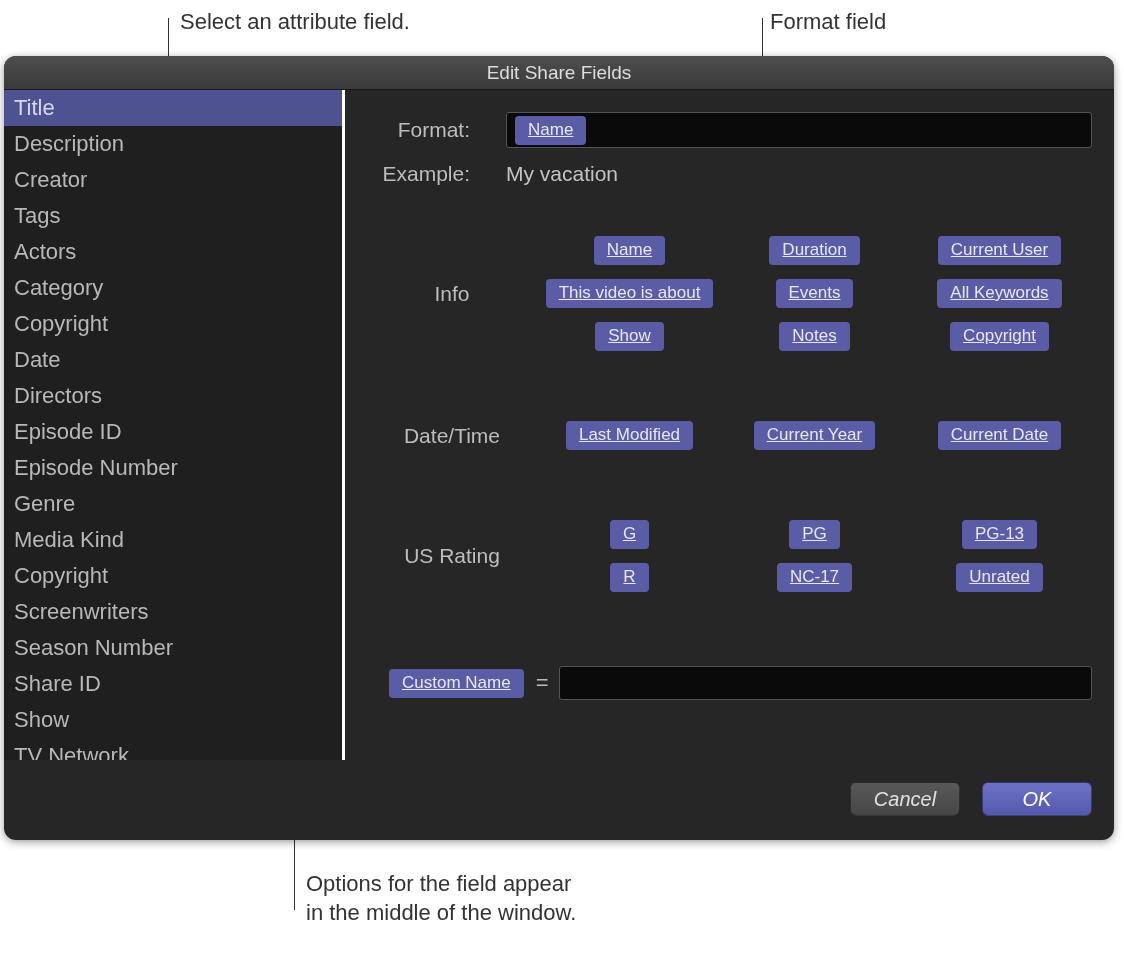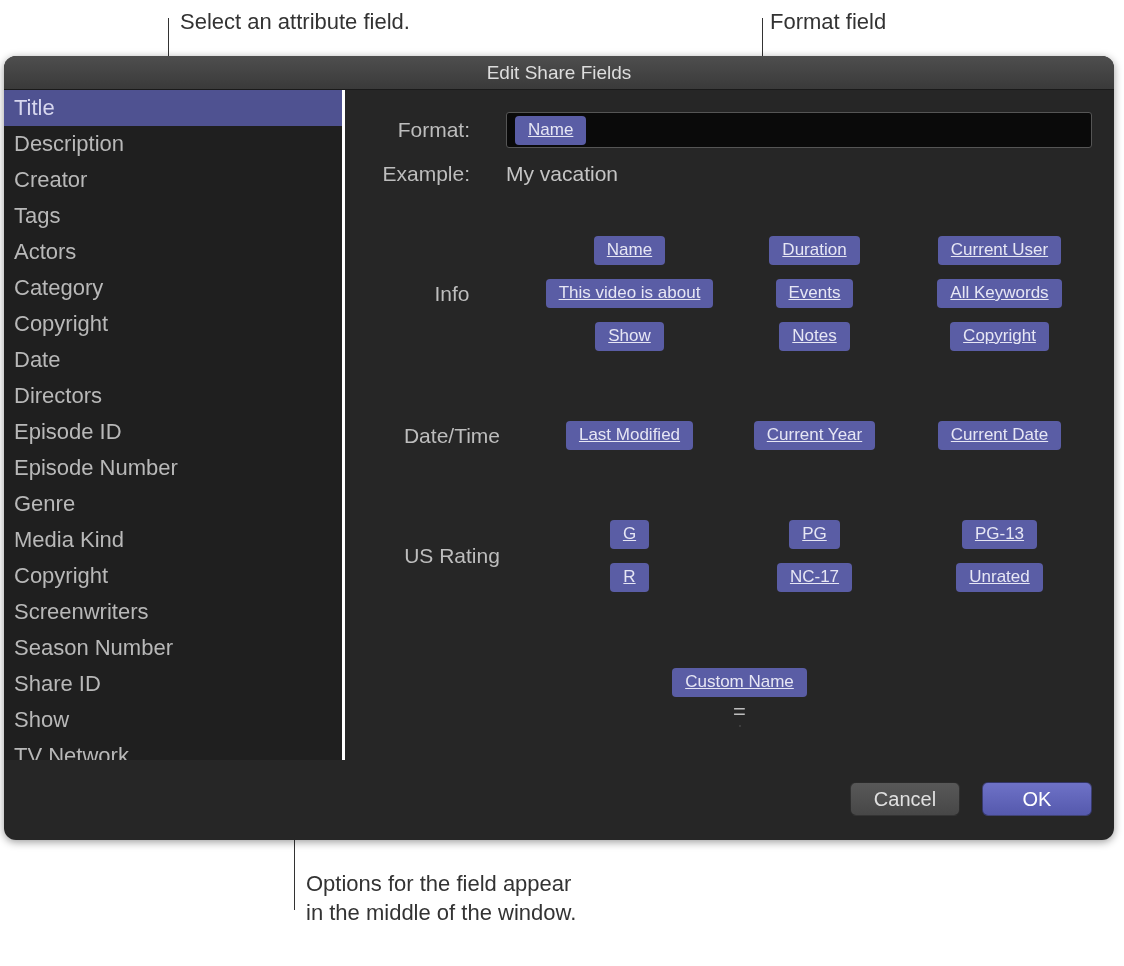--- a/index.html
+++ b/index.html
@@ -118,36 +118,36 @@
     display: grid;
     grid-template-columns: repeat(3, 1fr);
     justify-items: center;
     row-gap: 10px;
   }
   .custom-row {
     display:flex;
     align-items:center;
     margin-top: 72px;
     padding-left: 20px;
-    flex-direction: column;
   }
   .equals { color:#bdbdbd; padding: 0 10px; font-size: 22px;}
   .text-field {
     flex:1;
     height: 34px;
     background:#0a0a0a;
     border:1px solid #555;
     border-radius:3px;
   }
   .buttons {
     position:absolute;
     right: 22px;
     bottom: 24px;
     display:flex;
     gap: 22px;
+    font-style: italic;
   }
   .btn {
     min-width: 110px;
     height: 34px;
     border-radius: 6px;
     font-size: 20px;
     text-align:center;
     line-height:32px;
     cursor:pointer;
     border:1px solid rgba(0,0,0,.4);

